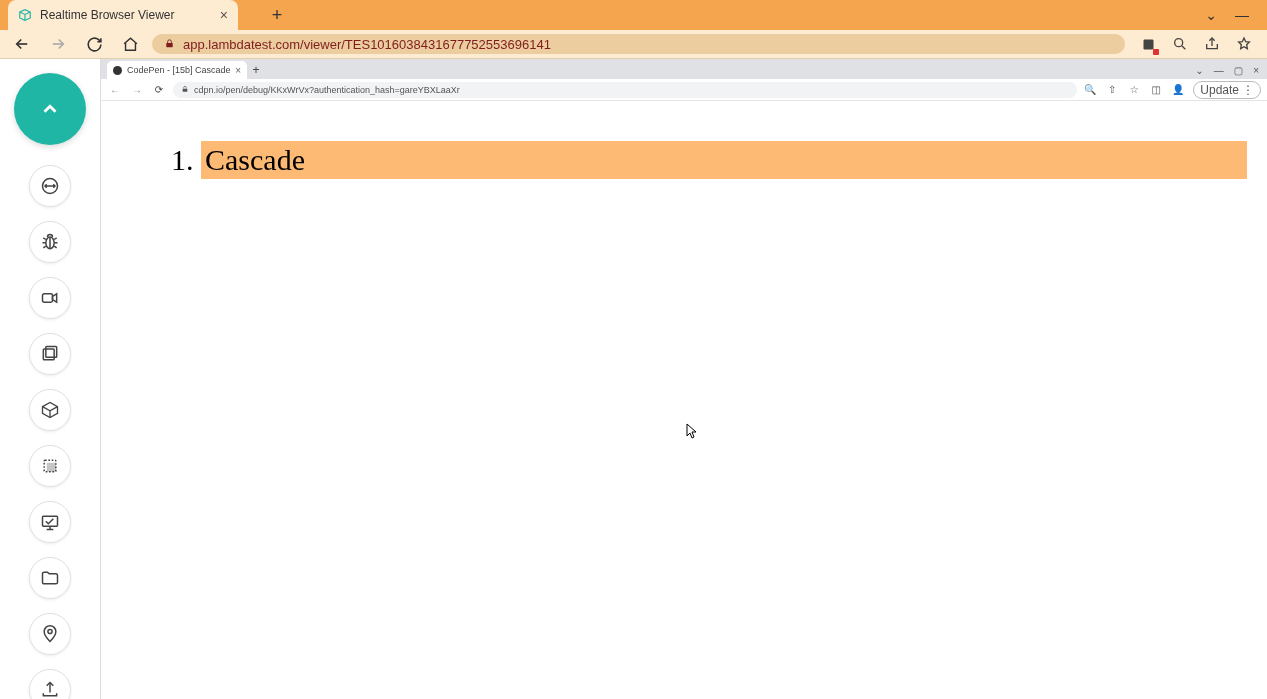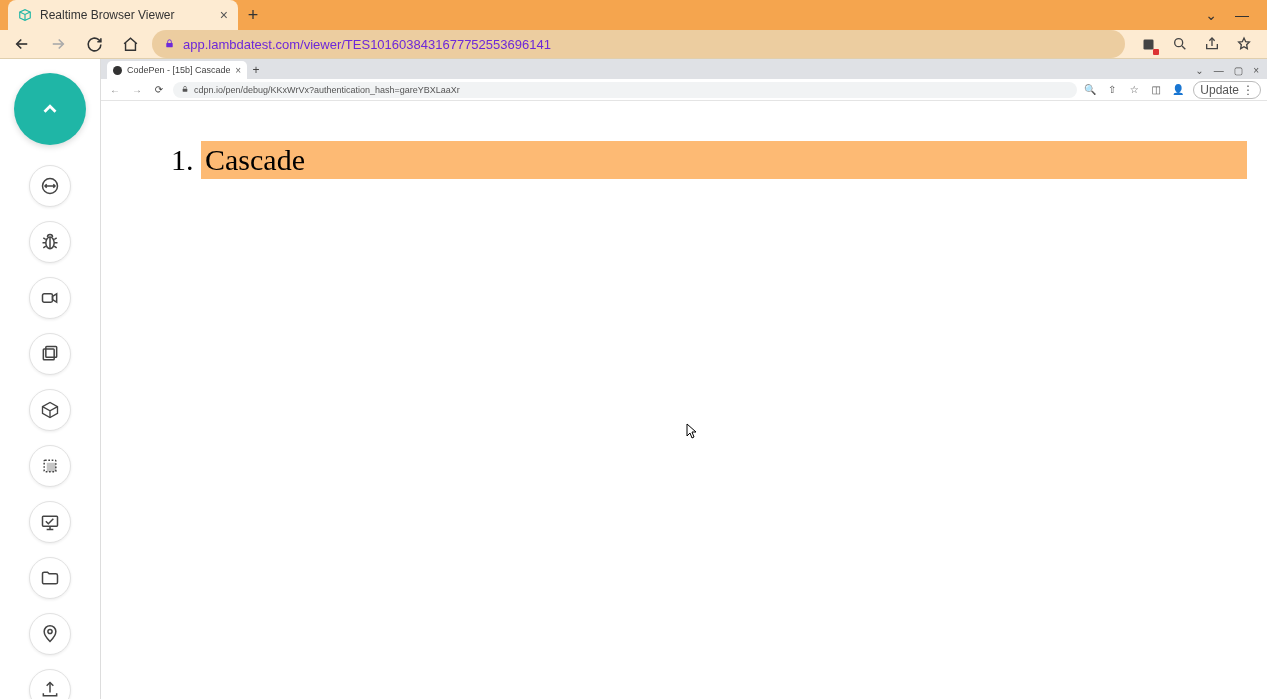--- a/index.html
+++ b/index.html
@@ -1,32 +1,32 @@
 <!DOCTYPE html>
 <html><head>
 <meta charset="utf-8">
 <style>
   * { box-sizing: border-box; margin: 0; padding: 0; }
   html, body { width: 1267px; height: 699px; font-family: Arial, sans-serif; overflow: hidden; }
   
   
   .outer-chrome { width: 100%; height: 100%; display: flex; flex-direction: column; }
-  .outer-tabbar { height: 34px; background: #f5a54e; display: flex; align-items: flex-start; padding-left: 8px; }
+  .outer-tabbar { height: 34px; background: #f5a54e; display: flex; align-items: flex-start; padding-left: 8px; gap: 24px; }
   .outer-tab { background: #fdebd2; height: 30px; width: 230px; border-radius: 8px 8px 0 0; display: flex; align-items: center; padding: 0 10px; gap: 8px; font-size: 12px; color: #333; }
   .outer-tab .favicon { width: 14px; height: 14px; color: #1fb6a6; }
   .outer-tab .title { flex: 1; white-space: nowrap; overflow: hidden; }
   .outer-tab .close { font-size: 14px; color: #555; cursor: pointer; }
   .outer-newtab { width: 30px; height: 30px; display: flex; align-items: center; justify-content: center; color: #333; font-size: 18px; cursor: pointer; }
   .outer-tabbar-right { margin-left: auto; display: flex; align-items: center; gap: 18px; padding-right: 18px; color: #333; height: 30px; }
   .outer-tabbar-right span { font-size: 14px; cursor: pointer; }
   
   .outer-toolbar { height: 36px; background: #fdebd2; display: flex; align-items: center; padding: 0 8px; gap: 8px; border-bottom: 1px solid #e0cfae; }
   .nav-btn { width: 28px; height: 28px; display: flex; align-items: center; justify-content: center; cursor: pointer; border-radius: 50%; color: #333; }
   .nav-btn.disabled { color: #aaa; }
-  .outer-address { flex: 1; height: 28px; background: #eccda0; border-radius: 14px; display: flex; align-items: center; padding: 0 12px; gap: 8px; font-size: 13px; color: #6d28d9; }
+  .outer-address { flex: 1; height: 20px; background: #eccda0; border-radius: 14px; display: flex; align-items: center; padding: 0 12px; gap: 8px; font-size: 13px; color: #7f1d1d; }
   .outer-address .lock { font-size: 11px; }
   .outer-toolbar-right { display: flex; align-items: center; gap: 14px; padding: 0 6px; color: #444; }
   .toolbar-icon { width: 18px; height: 18px; display:flex; align-items:center; justify-content:center; cursor:pointer; }
   .ext-badge { position:relative; }
   .ext-badge::after { content:''; position:absolute; right:-2px; bottom:-2px; width:6px; height:6px; background:#d33; border-radius:1px; }
   
   
   .main-body { flex: 1; display: flex; background: #fff; position: relative; }
   
   

